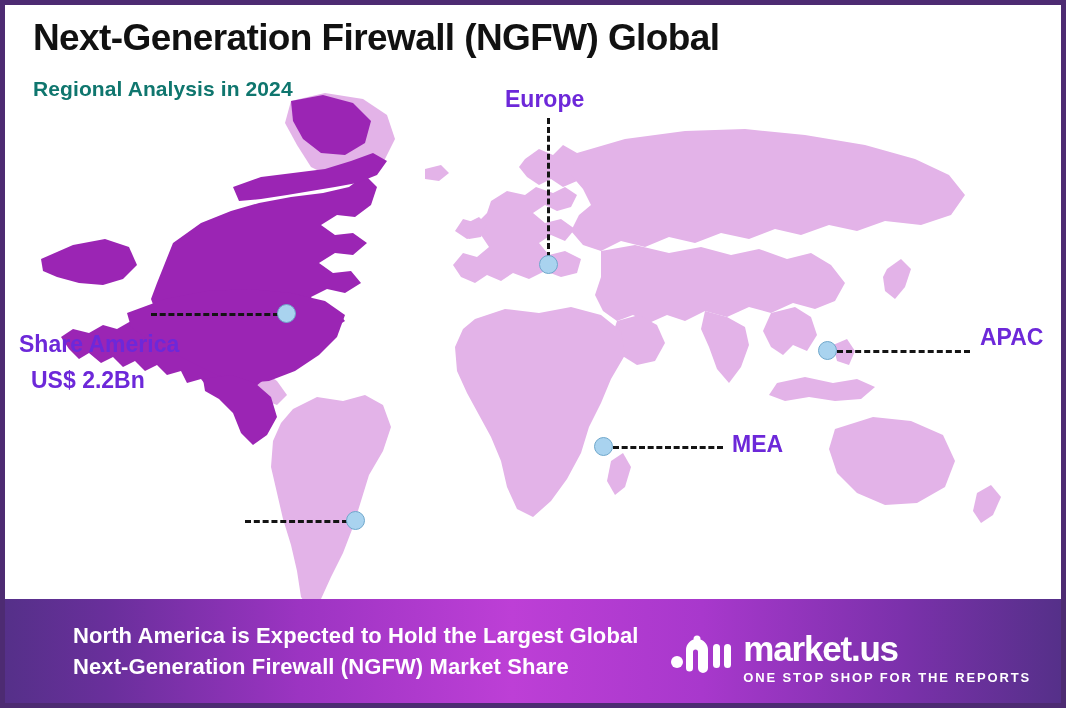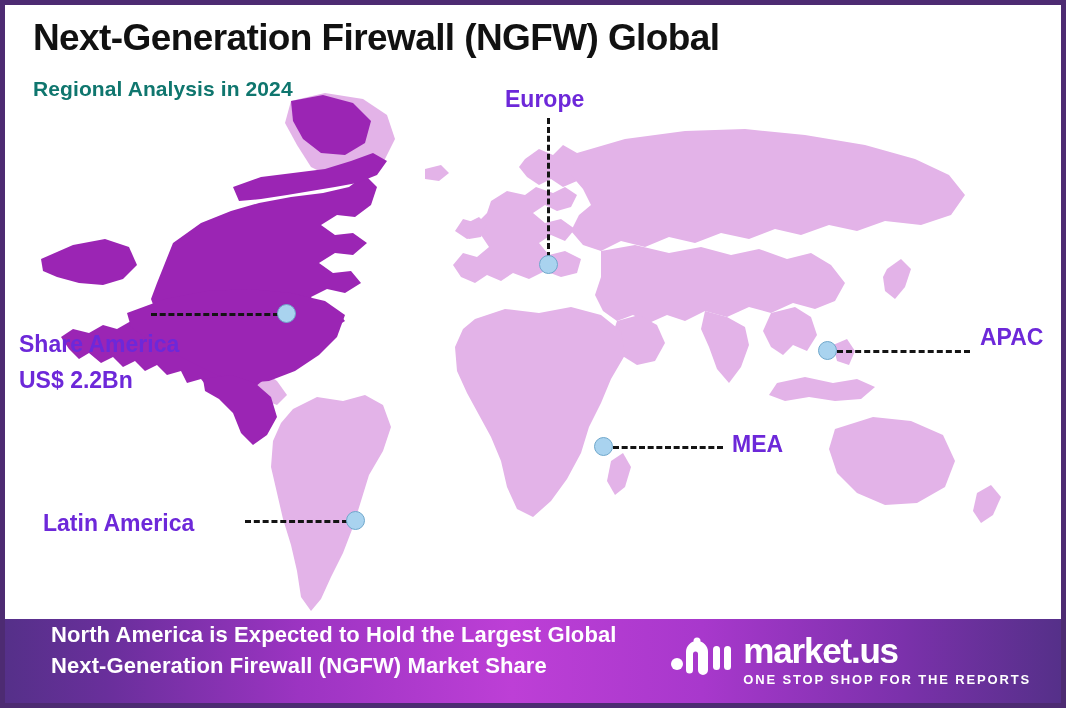--- a/index.html
+++ b/index.html
@@ -65,45 +65,45 @@
     position:absolute;
     border-left:3px dashed #141414;
     width:0;
   }
 
   
   #label-europe   { left:500px; top:80px;  font-size:23px; }
   #label-apac     { left:975px; top:318px; font-size:23px; }
   #label-mea      { left:727px; top:425px; font-size:23px; }
   #label-na       { left:14px;  top:325px; font-size:23px; }
-  #label-na .val  { margin-top:7px; }
+  #label-na .val  { margin-left:12px; margin-top:7px; }
   #label-latam    { left:38px;  top:504px; font-size:23px; }
 
   
   #marker-na     { left:272px; top:299px; }
   #marker-europe { left:534px; top:250px; }
   #marker-apac   { left:813px; top:336px; }
   #marker-mea    { left:589px; top:432px; }
   #marker-latam  { left:341px; top:506px; }
 
   
   #leader-na    { left:146px; top:308px; width:128px; }
   #leader-apac  { left:832px; top:345px; width:133px; }
   #leader-mea   { left:608px; top:441px; width:110px; }
   #leader-latam { left:240px; top:515px; width:103px; }
   #leader-europe{ left:542px; top:113px; height:140px; }
 
   
   .banner {
-    position:absolute; left:0; right:0; bottom:0; height:84px;
+    position:absolute; left:0; right:0; bottom:0; height:104px;
     background:linear-gradient(90deg,
        #553089 0%, #6a2f9c 10%, #9c34c2 28%,
        #bd3fd6 48%, #a838cc 66%, #7b31ab 85%, #553089 100%);
-    display:flex; align-items:flex-start; justify-content:space-between;
-    padding:0 30px 0 46px;
+    display:flex; align-items:center; justify-content:space-between;
+    padding:0 30px 0 68px;
     z-index:60;
   }
   .banner-text {
     color:#ffffff; font-size:22px; font-weight:700;
     line-height:1.42; letter-spacing:0.1px;
   }
   .banner-text span { display:block; }
 
   
   .logo { display:flex; align-items:center; gap:11px; }
@@ -185,21 +185,20 @@
     <div class="marker" id="marker-europe"></div>
 
     <div class="rlabel" id="label-apac">APAC</div>
     <div class="leader" id="leader-apac"></div>
     <div class="marker" id="marker-apac"></div>
 
     <div class="rlabel" id="label-mea">MEA</div>
     <div class="leader" id="leader-mea"></div>
     <div class="marker" id="marker-mea"></div>
 
-    <div class="rlabel" id="label-latam">Latin America</div>
     <div class="leader" id="leader-latam"></div>
     <div class="marker" id="marker-latam"></div>
   </div>
 
   <div class="banner">
     <div class="banner-text">
       <span>North America is Expected to Hold the Largest Global</span>
       <span>Next-Generation Firewall (NGFW) Market Share</span>
     </div>
 

